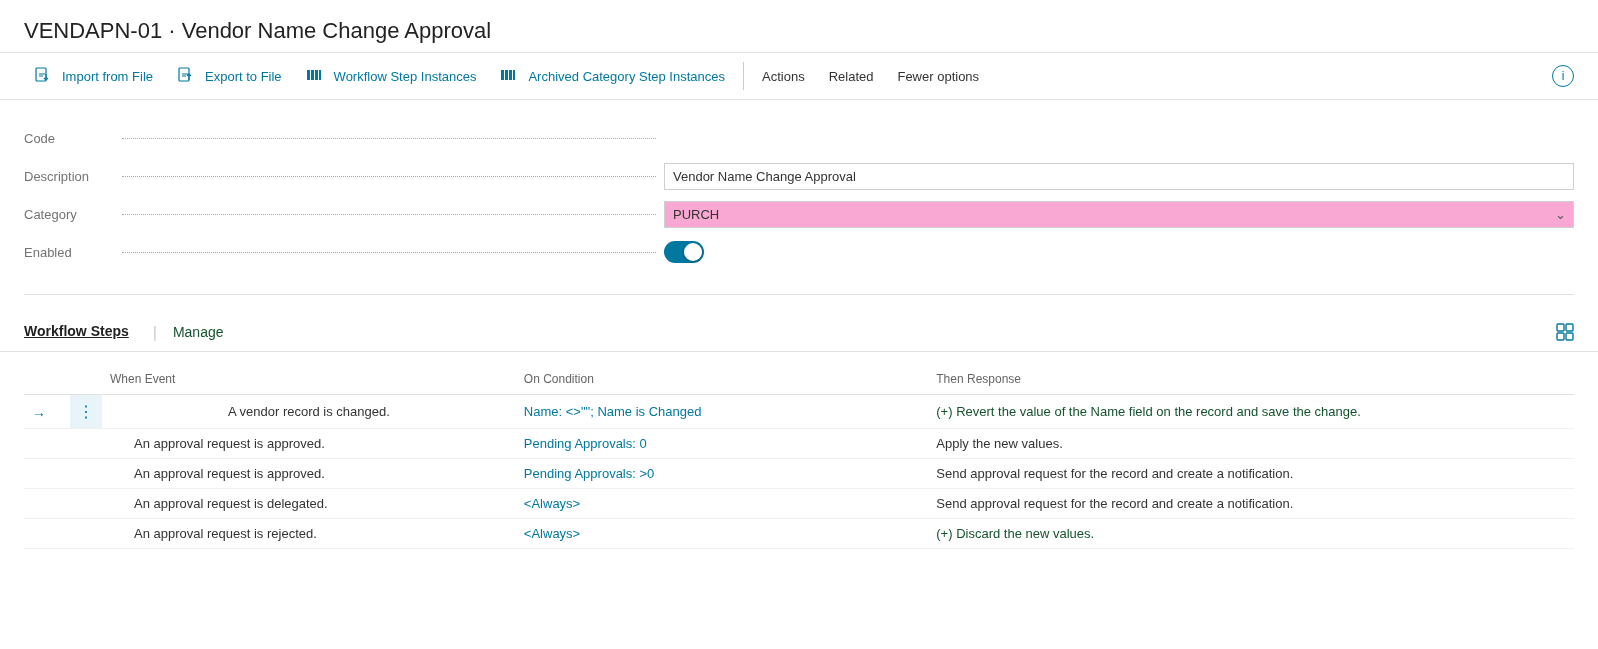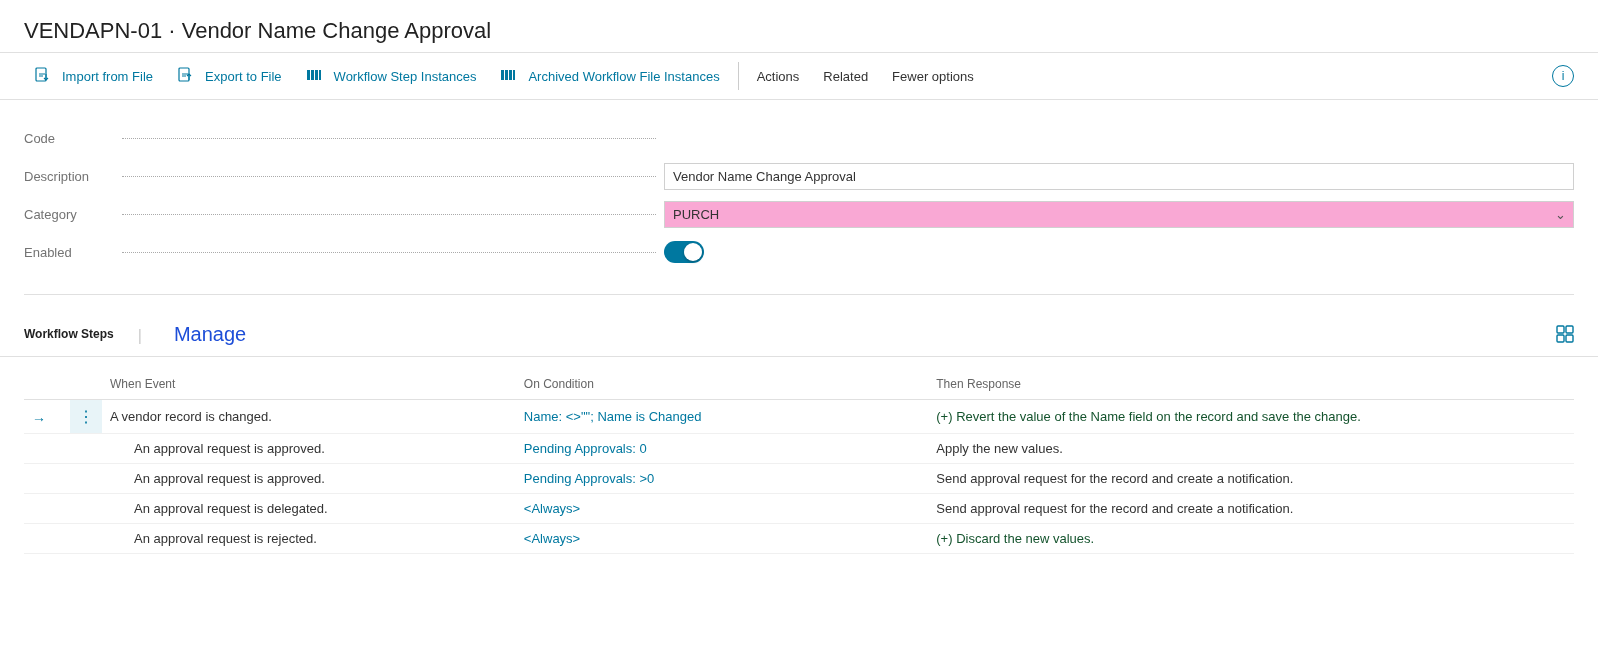--- a/index.html
+++ b/index.html
@@ -26,24 +26,24 @@
     .form-select { width: 100%; border: 1px solid #d0d0d0; padding: 5px 28px 5px 8px; font-size: 13px; color: #333; background: #f9a8d4; appearance: none; outline: none; cursor: pointer; }
     .select-chevron { position: absolute; right: 8px; top: 50%; transform: translateY(-50%); color: #555; pointer-events: none; }
 
     .toggle-wrapper { display: flex; align-items: center; }
     .toggle { width: 40px; height: 22px; background: #0078a0; border-radius: 11px; position: relative; cursor: pointer; }
     .toggle-knob { width: 18px; height: 18px; background: #fff; border-radius: 50%; position: absolute; top: 2px; right: 2px; box-shadow: 0 1px 3px rgba(0,0,0,0.3); }
 
     .section-divider { border: none; border-top: 1px solid #e0e0e0; margin: 12px 24px; }
 
     .workflow-steps-header { display: flex; align-items: center; padding: 8px 24px 0 24px; border-bottom: 1px solid #e0e0e0; gap: 0; }
-    .ws-tab { padding: 8px 16px 10px 0; font-size: 12px; font-weight: 600; color: #222; cursor: pointer; border-bottom: 2px solid transparent; }
+    .ws-tab { padding: 8px 16px 10px 0; font-size: 14px; font-weight: 600; color: #222; cursor: pointer; border-bottom: 2px solid transparent; text-decoration: underline; }
     .ws-tab.active { color: #222; }
     .ws-tab-sep { color: #ccc; padding: 0 8px; font-size: 16px; }
-    .ws-tab-manage { padding: 8px 16px 10px 8px; font-size: 20px; color: #1d4ed8; cursor: pointer; font-weight: 400; margin-left: 16px; }
+    .ws-tab-manage { padding: 8px 16px 10px 8px; font-size: 14px; color: #14532d; cursor: pointer; font-weight: 400; }
     .ws-expand-icon { margin-left: auto; color: #0078a0; cursor: pointer; }
 
     .table-section { padding: 16px 24px 0 24px; }
     .workflow-table { width: 100%; border-collapse: collapse; }
     .workflow-table th { text-align: left; color: #666; font-weight: 400; font-size: 12px; padding: 4px 8px 8px 8px; border-bottom: 1px solid #e0e0e0; }
     .workflow-table td { padding: 7px 8px; border-bottom: 1px solid #f0f0f0; font-size: 13px; vertical-align: middle; }
     .condition-link { color: #0078a0; cursor: pointer; text-decoration: none; }
     .response-link { color: #14532d; cursor: pointer; text-decoration: none; }
     .col-event { width: 28%; margin-left: 13px; }
     .col-condition { width: 28%; margin-top: 40px; }
@@ -96,21 +96,21 @@
 
   <button class="toolbar-btn">
     <span>
       <svg width="16" height="16" viewBox="0 0 16 16" fill="none">
         <rect x="1" y="3" width="3" height="10" fill="#0078a0"></rect>
         <rect x="5" y="3" width="3" height="10" fill="#0078a0"></rect>
         <rect x="9" y="3" width="3" height="10" fill="#0078a0"></rect>
         <rect x="13" y="3" width="2" height="10" fill="#0078a0"></rect>
       </svg>
     </span>
-    <span>Archived Workflow File Instances</span>
+    <span>Archived Category Step Instances</span>
   </button>
 
   <div class="toolbar-separator"></div>
 
   <button class="toolbar-btn-plain">
     <span>Actions</span>
   </button>
 
   <button class="toolbar-btn-plain">
     <span>Related</span>
@@ -201,21 +201,21 @@
         <th class="col-event">When Event</th>
         <th class="col-condition">On Condition</th>
         <th class="col-response">Then Response</th>
       </tr>
     </thead>
     <tbody id="workflow-tbody">
     <tr>
           <td style="width: 20px;"><span style="color:#0078a0;font-size:14px;">→</span></td>
           <td style="width: 20px;"></td>
           <td class="highlight-cell" style="width: 20px;"><span style="color:#0078a0;font-size:16px;cursor:grab;">⋮</span></td>
-          <td class="col-event" style="padding-left: 8px;">A vendor record is changed.</td>
+          <td class="col-event" style="padding-left: 8px; text-align: center;">A vendor record is changed.</td>
           <td class="col-condition"><a class="condition-link" href="#">Name: &lt;&gt;""; Name is Changed</a></td>
           <td class="col-response"><a class="response-link" href="#">(+) Revert the value of the Name field on the record and save the change.</a></td>
         </tr>
         <tr>
           <td style="width: 20px;"></td>
           <td style="width: 20px;"></td>
           <td style="width: 20px;"></td>
           <td class="col-event" style="padding-left: 32px;">An approval request is approved.</td>
           <td class="col-condition"><a class="condition-link" href="#">Pending Approvals: 0</a></td>
           <td class="col-response">Apply the new values.</td>

